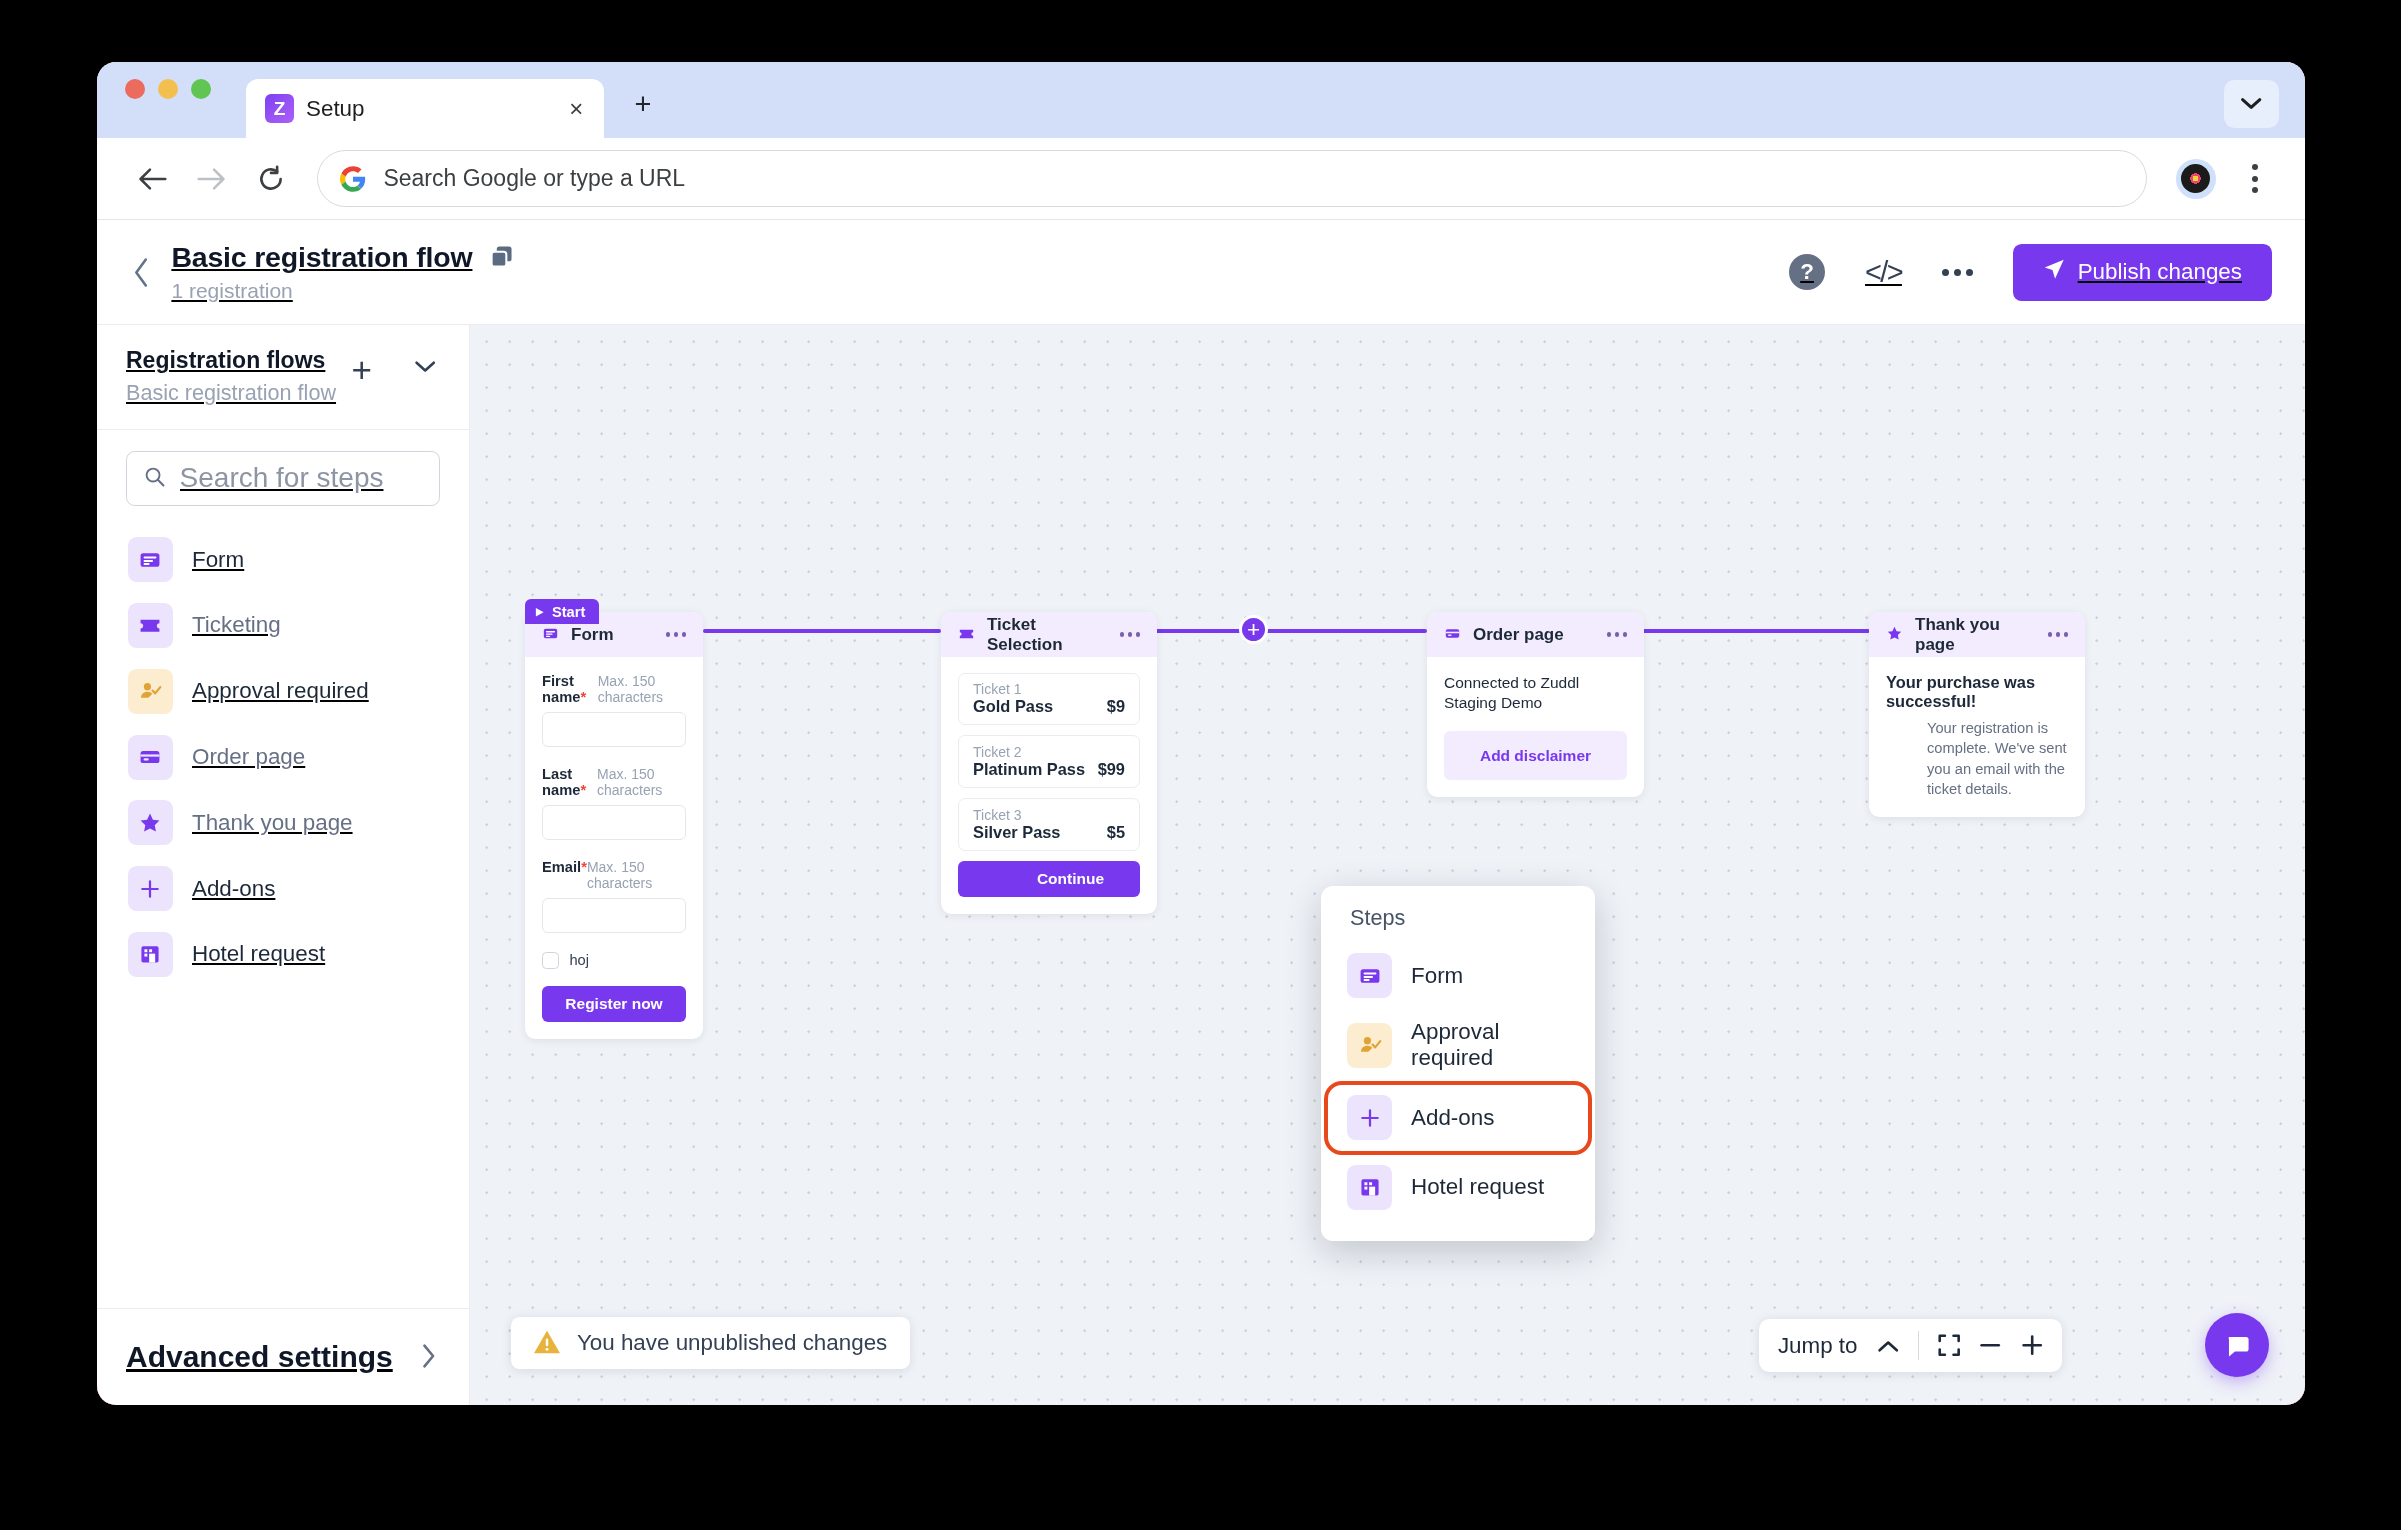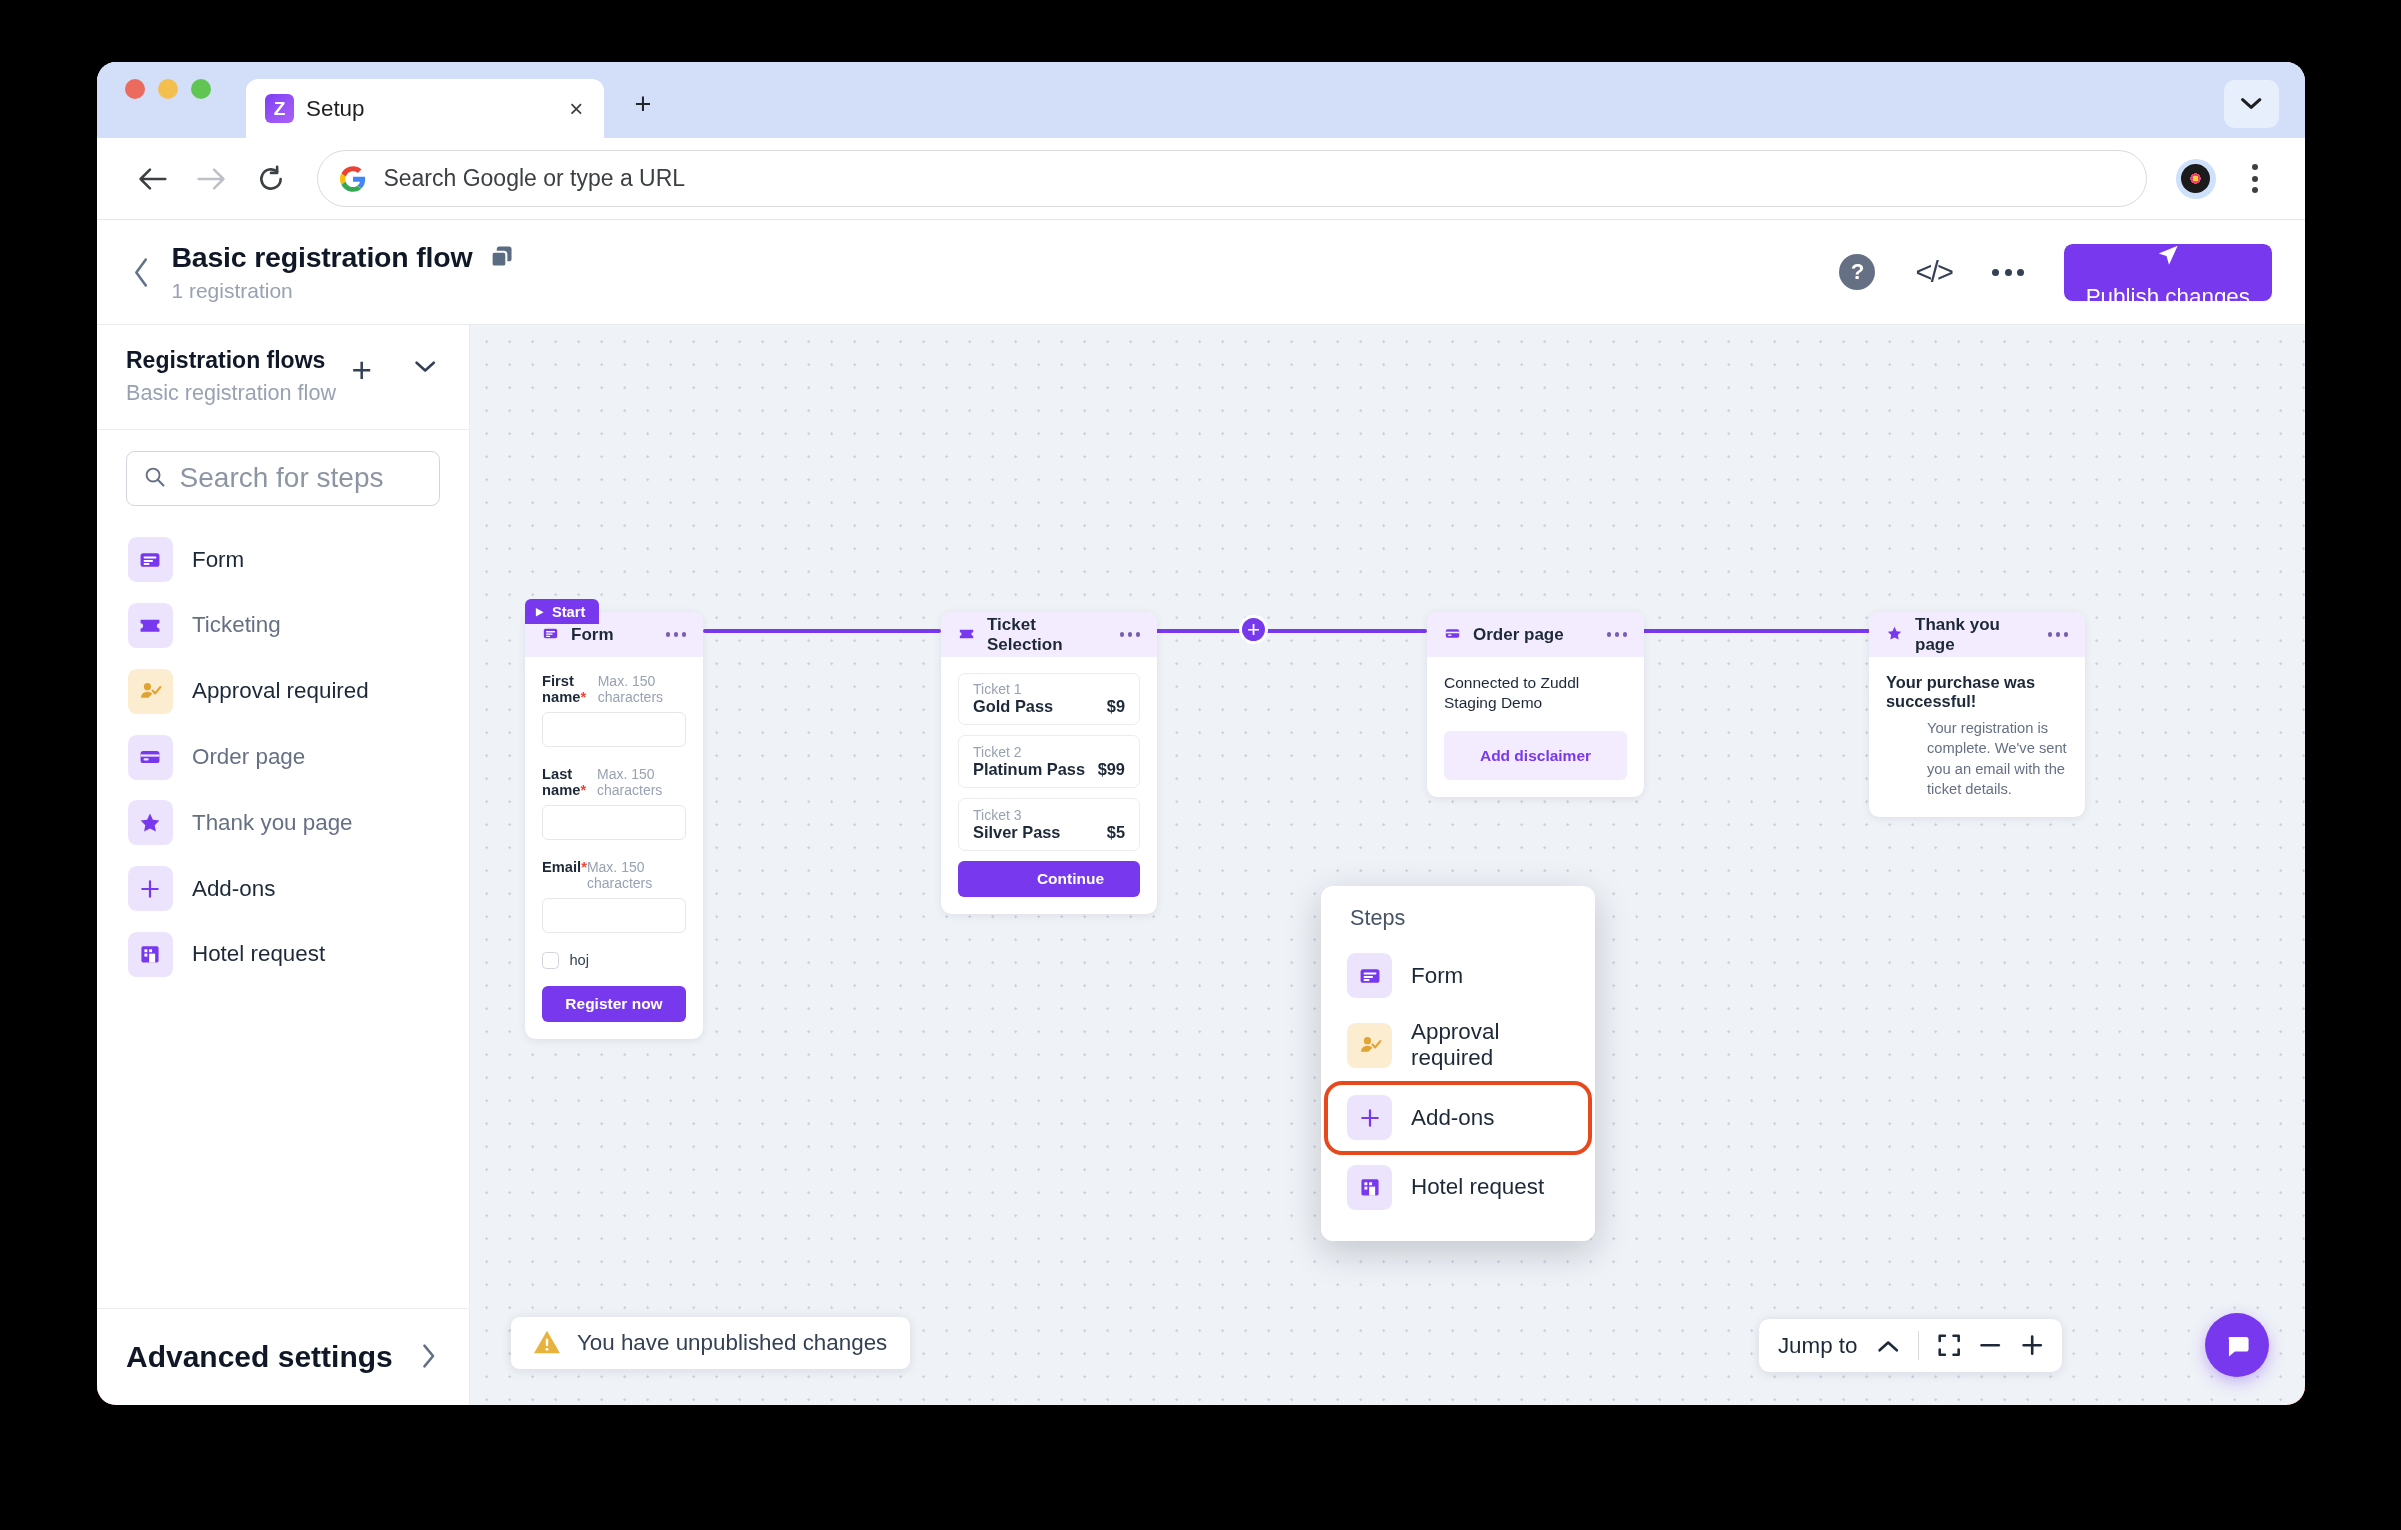--- a/index.html
+++ b/index.html
@@ -107,44 +107,44 @@
     width: 29px; height: 29px; border-radius: 50%;
     background: radial-gradient(circle at 50% 50%, #f7d33a 0 14%, #e8456f 14% 26%, #1b1b1b 26% 100%);
   }
   #chrome-menu-btn {
     width: 48px; height: 52px; margin-left: 15.5px;
     display:flex; flex-direction:column; align-items:center; justify-content:center; gap:5.2px;
   }
   #chrome-menu-btn i { width:6px; height:6px; border-radius:50%; background:#3c4043; display:block; }
 
   
-  #app { position:relative; height: calc(1343px - 76px - 82px); background:#b91c1c; }
+  #app { position:relative; height: calc(1343px - 76px - 82px); background:#b91c1c;text-decoration:underline; }
 
   
   #app-header {
     height: 104px; display:flex; align-items:center; padding: 0 33px 0 22.4px;
     background:#fff;
   }
   #back-chevron { width: 45px; height: 45px; display:flex; align-items:center; justify-content:center; color:#63738a; }
   #header-titleblock { margin-left: 7px; }
   #flow-title-row { display:flex; align-items:center; gap: 17px; }
   #flow-title { font-size: 28.5px; font-weight: bold; color:#101828; letter-spacing:-0.2px; }
   #copy-icon { color:#667085; display:flex; }
   #flow-subtitle { font-size: 21px; color:#98a2b3; margin-top: 5.2px; }
   #header-actions { margin-left:auto; display:flex; align-items:center; gap: 40px; }
   #help-icon-btn { width: 36px; height: 36px; border-radius:50%; background:#667085; color:#fff;
     display:flex; align-items:center; justify-content:center; font-size:22.4px; font-weight:bold; }
   #code-btn { font-size: 29px; color:#344054; letter-spacing:-1.7px; }
   #more-btn { display:flex; gap:5.2px; align-items:center; }
   #more-btn i { width:7px;height:7px;border-radius:50%;background:#344054;display:block; }
   #publish-btn {
     background:#7839ee; color:#fff; border:none;
-    height: 57px; padding: 0 22px; border-radius: 8.6px;
+    height: 57px; padding: 0 30px; border-radius: 8.6px;
     font-size: 22.4px; font-family:"Liberation Sans", sans-serif;
-    display:flex; align-items:center; gap: 12px; cursor:pointer;flex-direction:column;
+    display:flex; align-items:center; gap: 12px; cursor:pointer;
   }
 
   
   #app-body { display:flex; height: calc(100% - 104px); border-top:0.9px solid #eaecf0; }
 
   
   #sidebar { width: 373px; background:#fff; border-right:0.9px solid #eaecf0; display:flex; flex-direction:column; position:relative; }
   #flows-block { padding: 22.4px 29px 22.4px 29px; border-bottom:0.9px solid #eaecf0; position:relative; }
   #flows-title { font-size: 23px; font-weight:bold; color:#101828; }
   #flows-current { font-size: 21.6px; color:#98a2b3; margin-top: 6px; }

